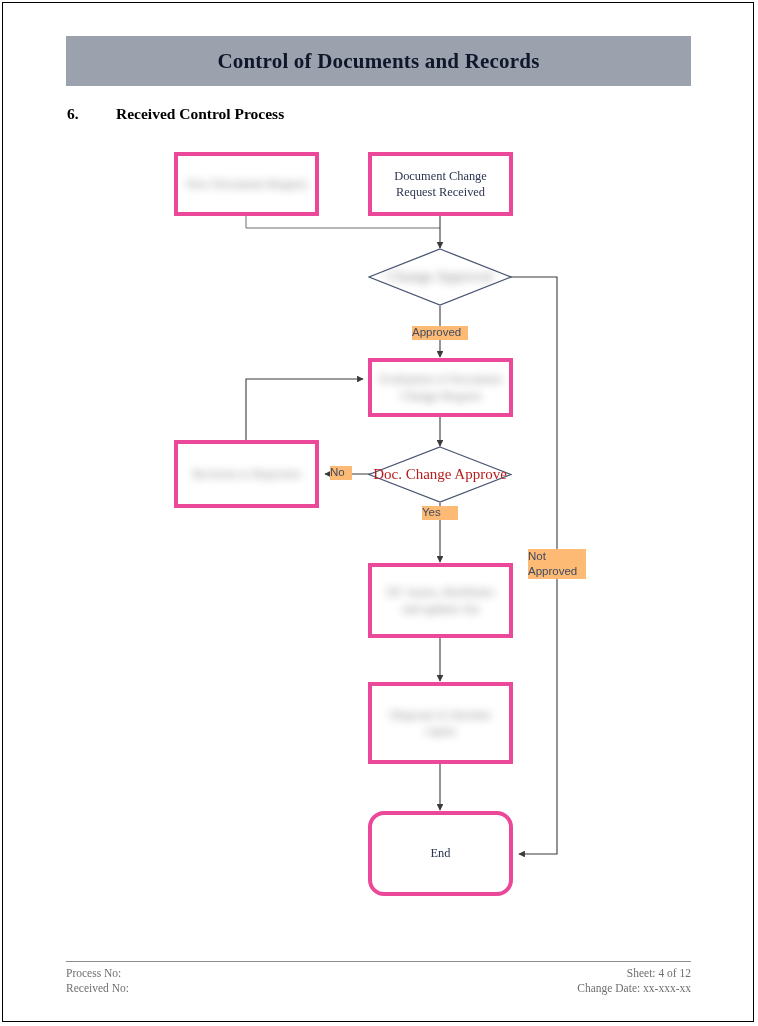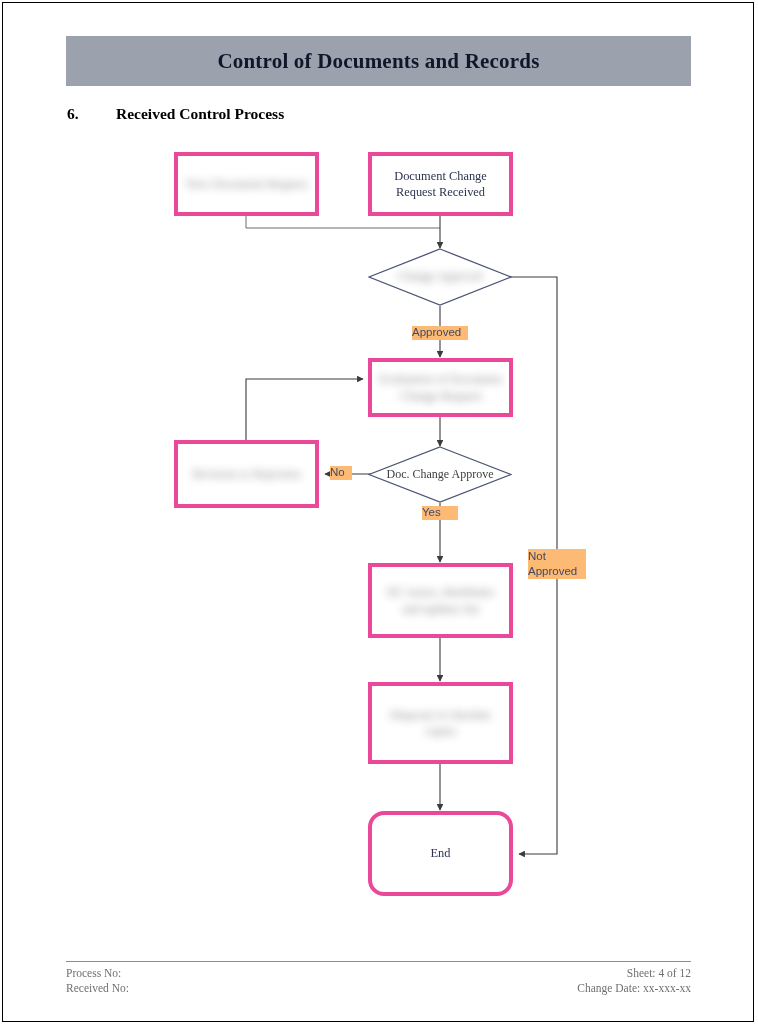--- a/index.html
+++ b/index.html
@@ -118,22 +118,22 @@
   }
   .diamond .dia-label {
     position: absolute;
     left: 0; top: 0;
     width: 100%; height: 100%;
     display: flex;
     align-items: center;
     justify-content: center;
     text-align: left;
     font-family: "Liberation Serif", serif;
-    font-size: 12px;
-    color: #404040;
+    font-size: 15px;
+    color: #b91c1c;
     line-height: 1.32;
   }
   .diamond .dia-label.blurred {
     color: #3a3a3a;
     filter: blur(4.2px);
     opacity: 0.62;
   }
 
   
   .edge-label {

